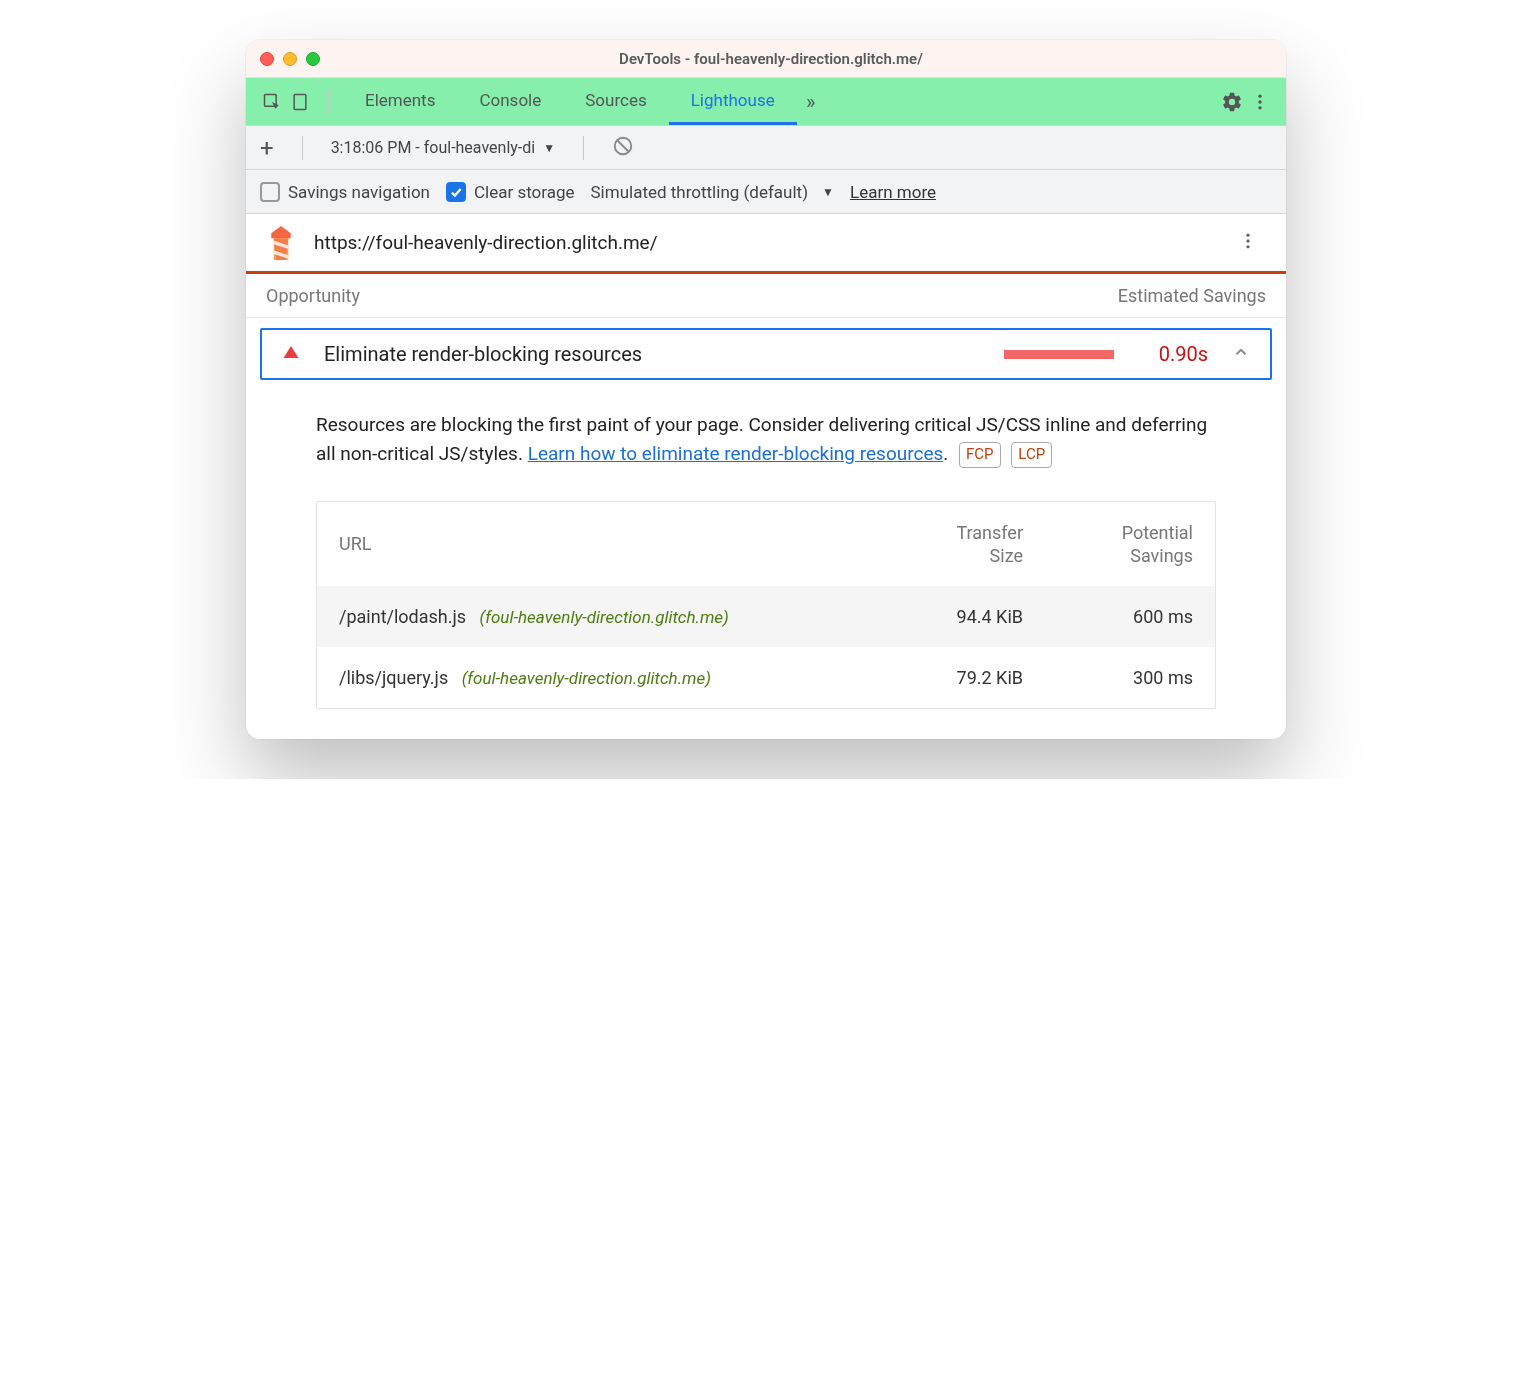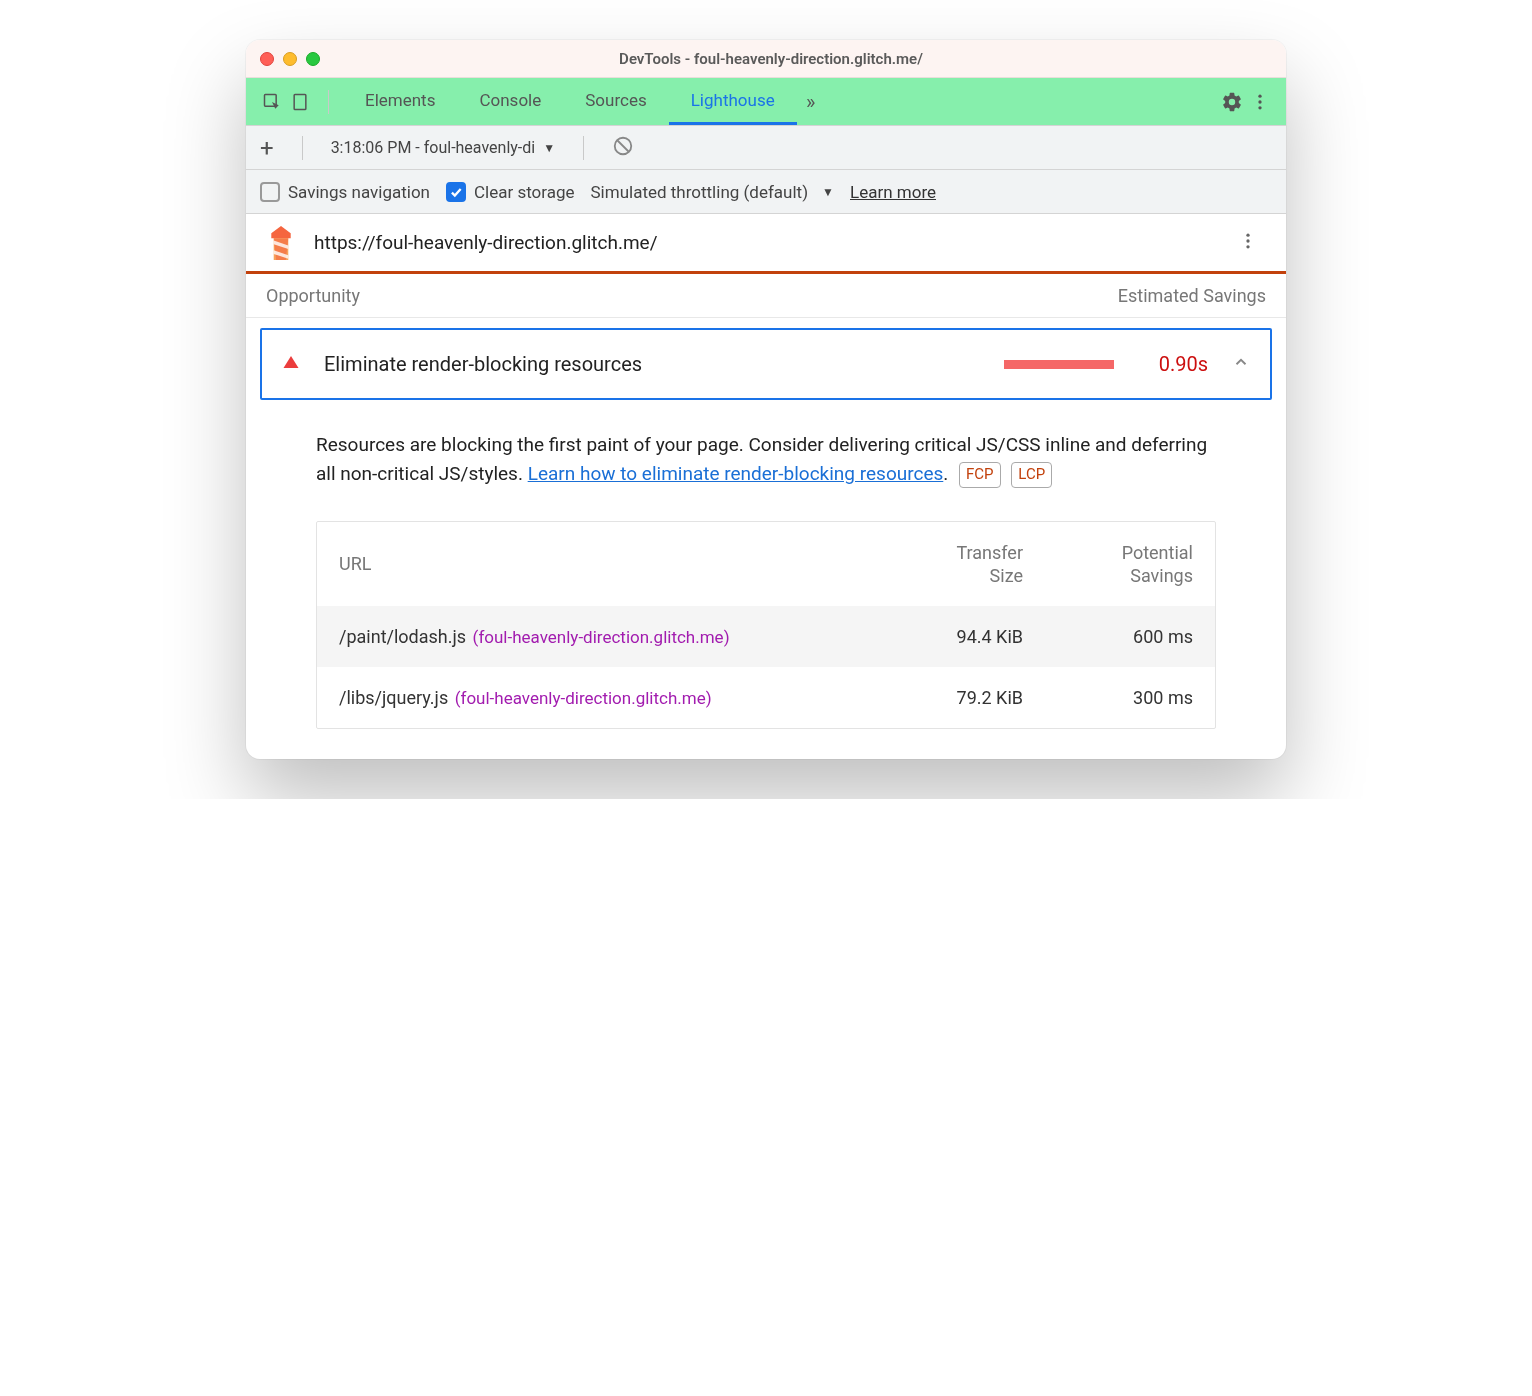--- a/index.html
+++ b/index.html
@@ -91,21 +91,21 @@
   .url{font-size:19px;color:#222;}
   .kebab{margin-left:auto;color:#666; padding:8px;}
   
   .opp-head{
     height:44px;display:flex;align-items:center;justify-content:space-between;
     padding:0 20px;color:#777;font-size:18px;border-bottom:1px solid #e8e8e8;
   }
   
   .opp-card{
     margin:10px 14px;border:2px solid #1a73e8;border-radius:2px;
-    height:72px;display:flex;align-items:center;padding:0 20px;gap:24px;
+    height:52px;display:flex;align-items:center;padding:0 20px;gap:24px;
   }
   .tri{color:#eb3d3d;}
   .opp-title{font-size:20px;color:#222;flex:1;}
   .bar{width:110px;height:9px;background:#f56767;}
   .val{color:#cc0f0f;font-size:20px;min-width:70px;text-align:right;}
   .chev{color:#888;}
   
   .desc{
     padding:20px 70px 4px 70px;font-size:19px;line-height:1.55;color:#222;
   }
@@ -118,21 +118,21 @@
   .tbl{
     margin:28px 70px 30px 70px;border:1px solid #e3e3e3;border-radius:2px;
     font-size:18px;color:#333;
   }
   .tbl .trow{display:flex;align-items:center;padding:20px 22px;}
   .tbl .trow.header{color:#777;}
   .tbl .trow:nth-child(even){background:#f5f5f5;}
   .col-url{flex:1;}
   .col-size{width:170px;text-align:right;}
   .col-save{width:170px;text-align:right;}
-  .origin{color:#a21caf;font-size:17px;margin-left:2px;}
+  .origin{color:#4d7c0f;font-size:17px;margin-left:9px;font-style:italic;}
   .th-two{display:flex;flex-direction:column;align-items:flex-end;gap:2px;}
 </style>
 </head>
 <body>
 
 <div class="window">
 
   <div class="titlebar">
     <div class="traffic">
       <span class="red"></span>

